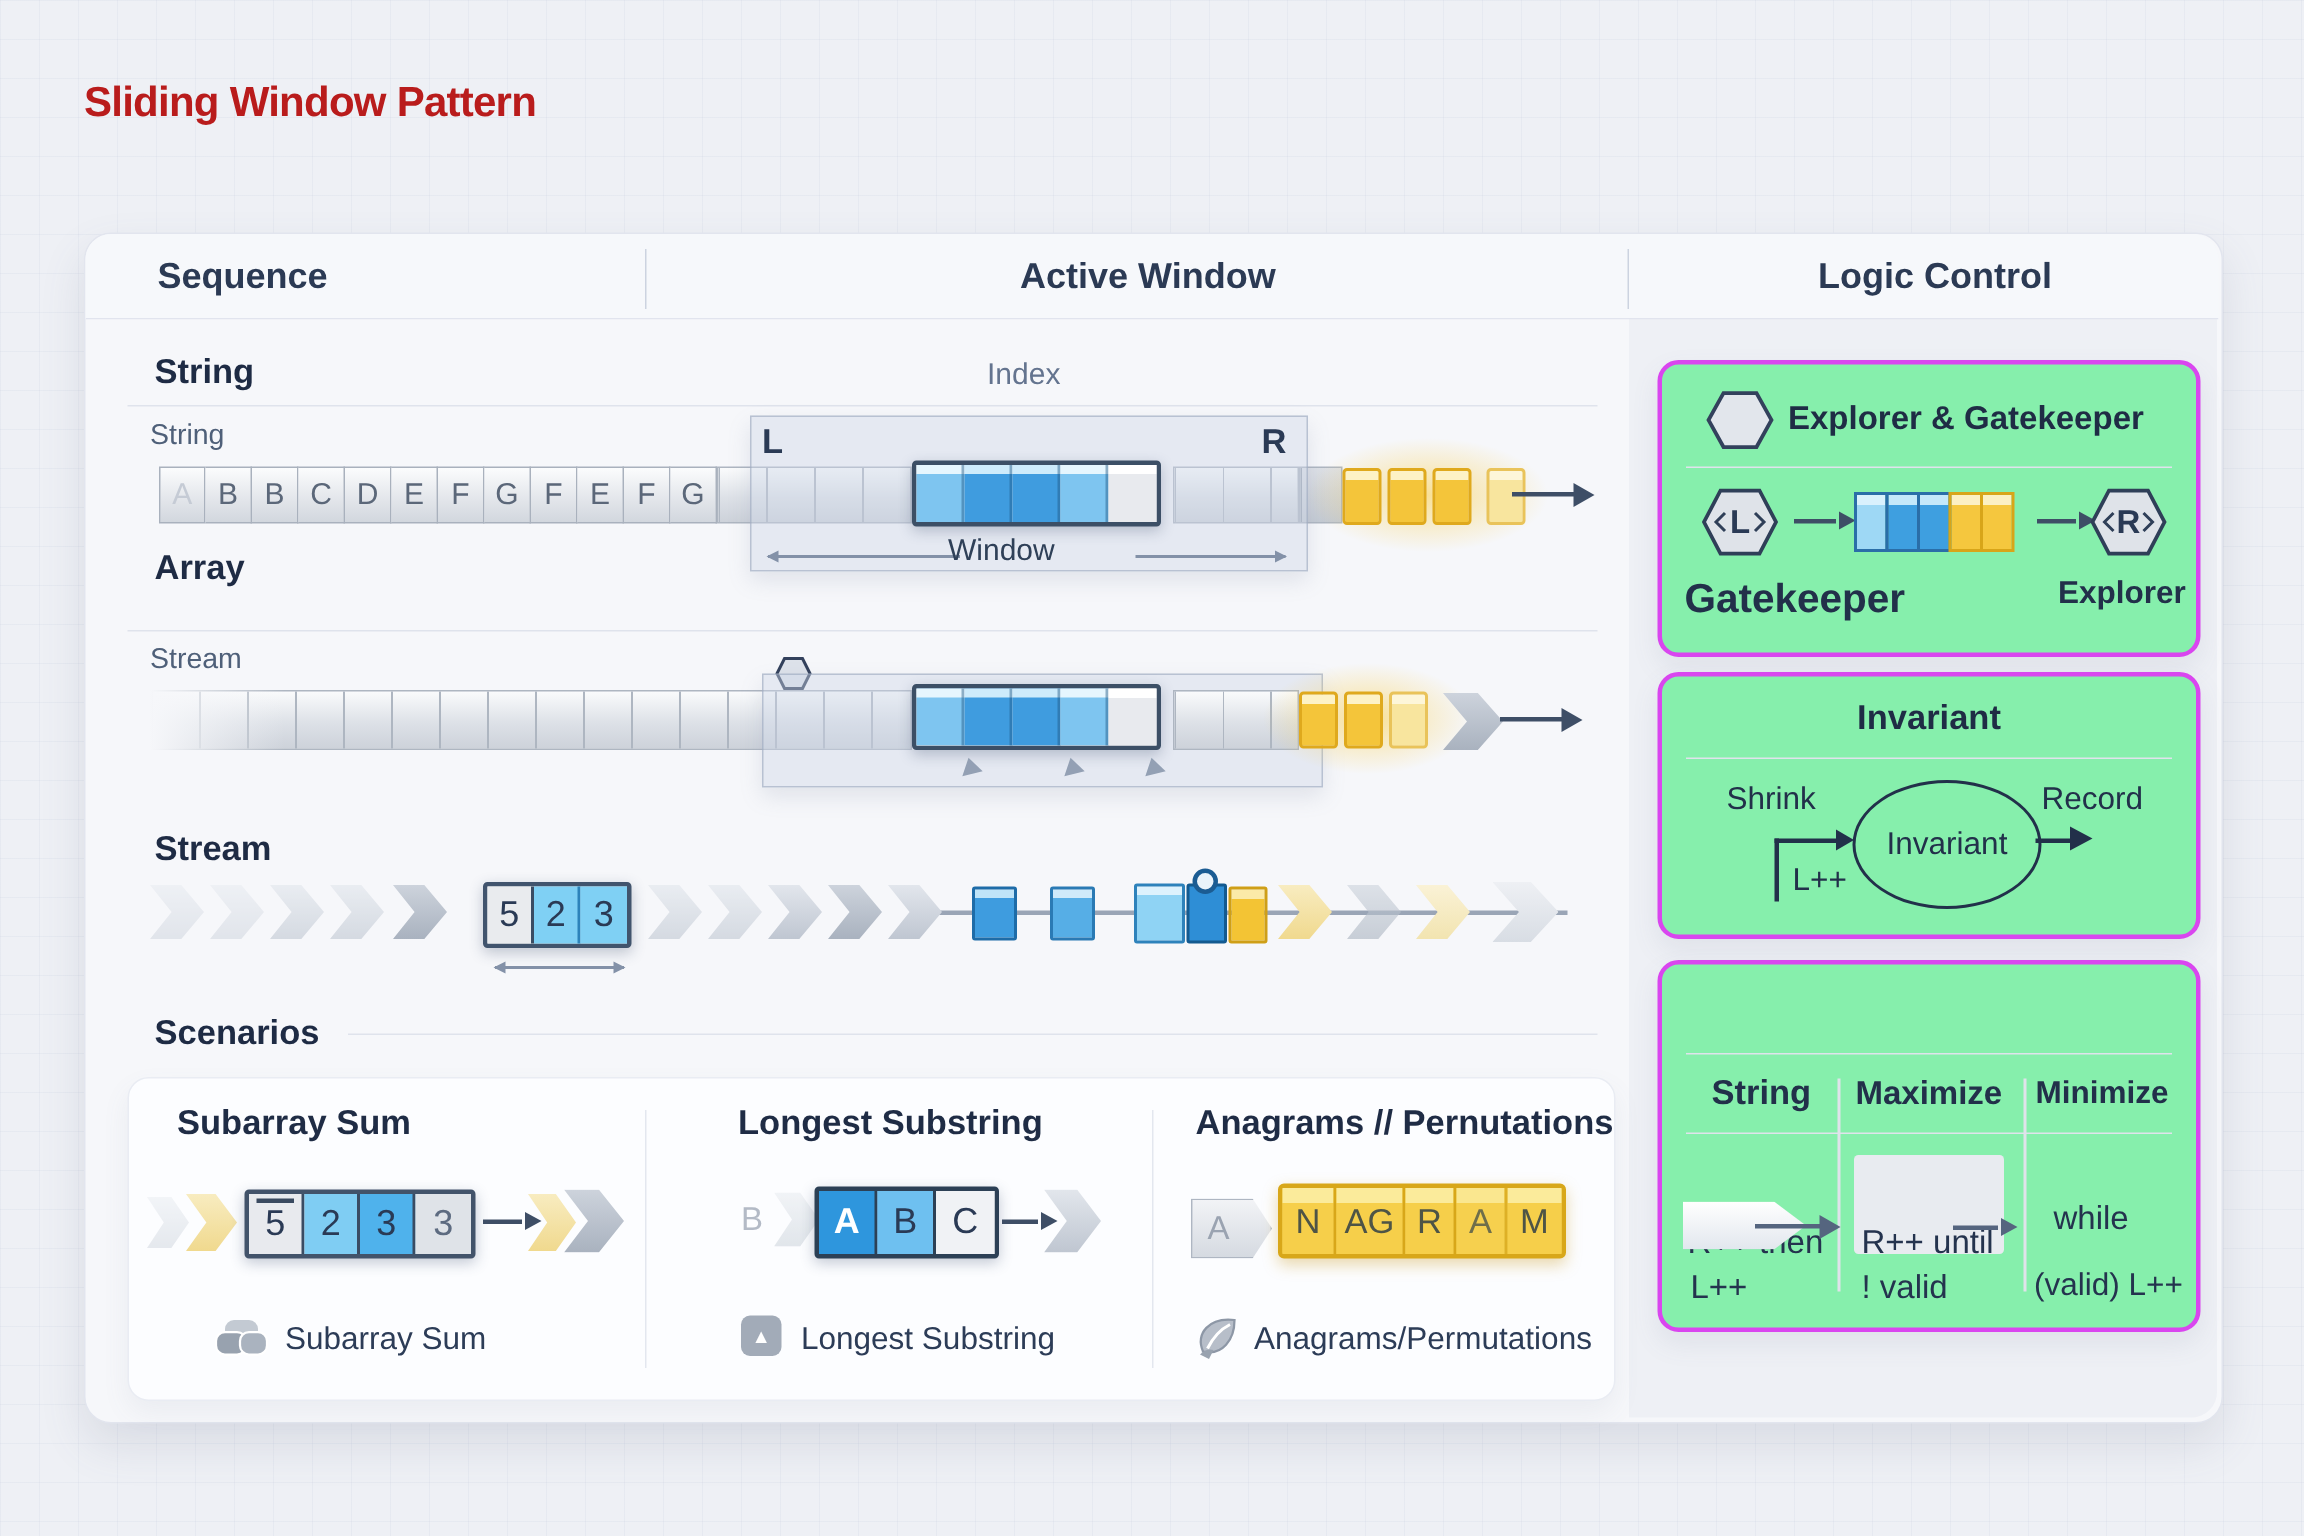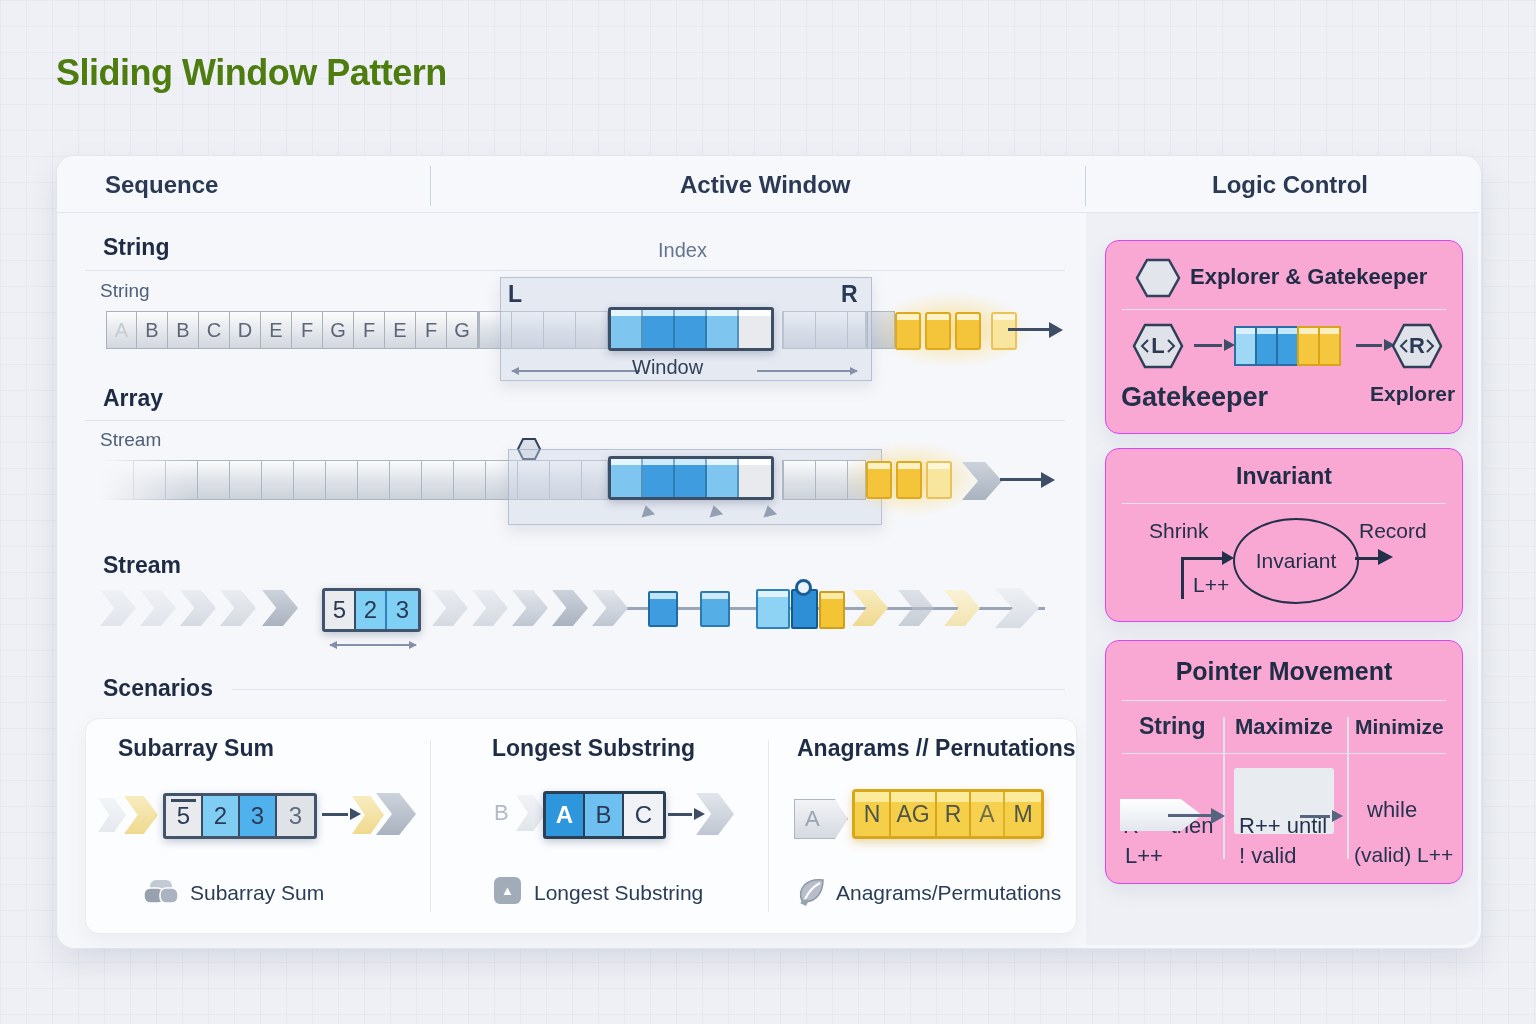--- a/index.html
+++ b/index.html
@@ -3,21 +3,21 @@
 <meta charset="utf-8">
 <style>
   html,body{margin:0;padding:0;width:1536px;height:1024px;overflow:hidden;
     font-family:"Liberation Sans",sans-serif;}
   body{background-color:#eef0f5;
     background-image:
       linear-gradient(rgba(200,207,224,.20) 1px,transparent 1px),
       linear-gradient(90deg,rgba(200,207,224,.20) 1px,transparent 1px);
     background-size:26px 26px;position:relative;color:#24334e;}
   .abs{position:absolute;}
-  .h1{font-size:36px;font-weight:700;color:#4d7c0f;letter-spacing:-.5px;}
+  .h1{font-size:28px;font-weight:700;color:#b91c1c;letter-spacing:-.5px;}
   .colhead{font-size:24px;font-weight:600;color:#2b3a54;}
   .sechead{font-size:23px;font-weight:700;color:#1e2b44;}
   .sublabel{font-size:19px;color:#4f6079;}
   .graylabel{font-size:20px;color:#64748f;}
   .rule{height:1px;background:#dfe3ec;}
   .vdiv{width:1px;background:#ccd3e0;}
 
   .panel{left:56px;top:155px;width:1424px;height:792px;background:#f6f7fa;
     border:1px solid #e2e5ee;border-radius:18px;box-shadow:0 14px 30px rgba(90,100,130,.14);}
   .righttint{left:1086px;top:157px;width:392px;height:788px;background:rgba(228,231,239,.45);
@@ -74,21 +74,21 @@
   .chev.faint{opacity:.38;}  .chev.soft{opacity:.6;}
   .chev.darkc{background:linear-gradient(180deg,#cdd3dc,#a9b2bf);}
   .chev.yel{background:linear-gradient(180deg,#f8ecc0,#f0d98e);}
   .chev.paleyel{background:linear-gradient(180deg,#faf2d6,#f2e4b0);}
   .chev.lite{background:linear-gradient(180deg,#eef0f4,#d8dde4);}
 
   .sq{position:absolute;box-sizing:border-box;}
   .uparr{position:absolute;width:0;height:0;border-left:7px solid transparent;
     border-right:7px solid transparent;border-bottom:11px solid #93a0b4;transform:rotate(-14deg);}
 
-  .card{position:absolute;background:#f9a8d4;border:1px solid #d946ef;border-radius:14px;
+  .card{position:absolute;background:#86efac;border:3px solid #d946ef;border-radius:14px;
     box-shadow:0 8px 18px rgba(100,110,140,.10);}
   .cardtitle{font-size:23px;font-weight:700;color:#1f2c45;}
   .caplabel{font-size:21px;color:#2c3c57;}
   .hexwrap{position:absolute;display:flex;align-items:center;justify-content:center;}
   .hexwrap span{position:absolute;font-size:22px;font-weight:700;color:#2a3a55;}
 
   .scell{box-sizing:border-box;display:flex;align-items:center;justify-content:center;
     font-size:24px;color:#2a3a55;border-right:2px solid #3a4c63;position:relative;}
   .scell:last-child{border-right:none;}
   .overline:before{content:"";position:absolute;top:3px;left:5px;right:5px;height:2.5px;background:#3a4a60;}
@@ -159,21 +159,21 @@
 <div class="abs" style="left:632px;top:356px;font-size:20px;color:#2f4058;">Window</div>
 
 <div class="abs lrow" style="left:895px;top:312px;">
   <div class="gcell"></div>
   <div class="gcell"></div>
   <div class="gcell"></div>
   <div class="gcell pale"></div>
 </div>
 <div class="abs harrow" style="left:1008px;top:328px;width:42px;"></div>
 
-<div class="abs sechead" style="left:103px;top:385px;">Array</div>
+<div class="abs sechead" style="left:103px;top:365px;">Array</div>
 <div class="abs rule" style="left:85px;top:420px;width:980px;"></div>
 <div class="abs sublabel" style="left:100px;top:429px;">Stream</div>
 <svg class="abs" style="left:516px;top:437px;" width="26" height="24" viewBox="0 0 26 24">
   <polygon points="7,2 19,2 24,12 19,22 7,22 2,12" fill="#dde2ea" stroke="#33415c" stroke-width="2"></polygon>
 </svg>
 
 <div class="abs cellstrip" style="left:100px;top:460px;width:508px;height:40px;"></div>
 <div class="abs" style="left:100px;top:460px;width:90px;height:40px;background:linear-gradient(90deg,#f6f7fa,rgba(246,247,250,0));"></div>
 <div class="abs overlay" style="left:508px;top:449px;width:372px;height:74px;"></div>
 <div class="abs winbox" style="left:608px;top:456px;">
@@ -323,21 +323,20 @@
   <div class="abs" style="left:127px;top:69px;width:122px;height:82px;border:2.5px solid #22304a;border-radius:50%;display:flex;align-items:center;justify-content:center;font-size:21px;color:#22304a;">Invariant</div>
   <div class="abs" style="left:75px;top:108px;width:2.5px;height:42px;background:#22304a;"></div>
   <div class="abs" style="left:75px;top:108px;width:42px;height:2.5px;background:#22304a;"></div>
   <div class="abs" style="left:116px;top:102px;width:0;height:0;border-left:12px solid #22304a;border-top:7px solid transparent;border-bottom:7px solid transparent;"></div>
   <div class="abs" style="left:87px;top:124px;font-size:21px;color:#22304a;">L++</div>
   <div class="abs" style="left:249px;top:108px;width:24px;height:2.5px;background:#22304a;"></div>
   <div class="abs" style="left:272px;top:100px;width:0;height:0;border-left:15px solid #22304a;border-top:8.5px solid transparent;border-bottom:8.5px solid transparent;"></div>
 </div>
 
 <div class="card" style="left:1105px;top:640px;width:356px;height:242px;">
-  <div class="abs cardtitle" style="left:0;top:16px;width:100%;text-align:center;font-size:25px;">Pointer Movement</div>
   <div class="abs rule" style="left:16px;top:59px;width:324px;"></div>
   <div class="abs" style="left:33px;top:72px;font-size:23px;font-weight:600;color:#22304a;">String</div>
   <div class="abs" style="left:129px;top:73px;font-size:22px;font-weight:600;color:#22304a;">Maximize</div>
   <div class="abs" style="left:249px;top:74px;font-size:21px;font-weight:600;color:#22304a;">Minimize</div>
   <div class="abs" style="left:117px;top:76px;width:1.5px;height:142px;background:#dfe3ea;"></div>
   <div class="abs" style="left:241px;top:76px;width:1.5px;height:142px;background:#dfe3ea;"></div>
   <div class="abs rule" style="left:16px;top:112px;width:324px;"></div>
 
   <div class="abs pcell1" style="left:17px;top:132px;">R++ then</div>
   <div class="pennant" style="left:14px;top:158px;width:82px;height:32px;"></div>

